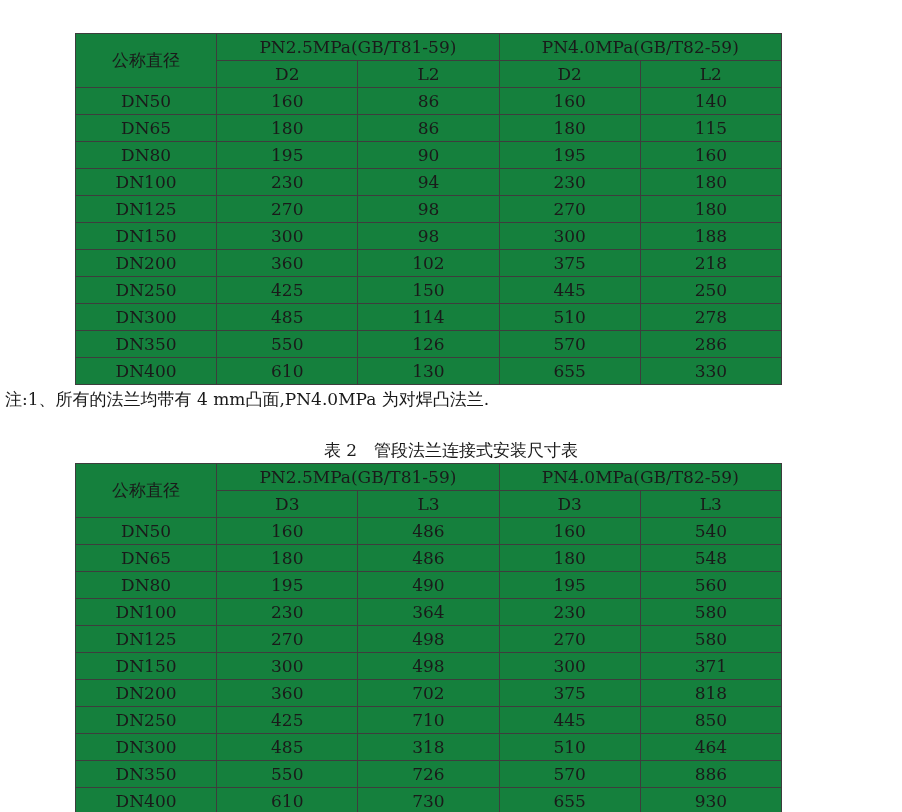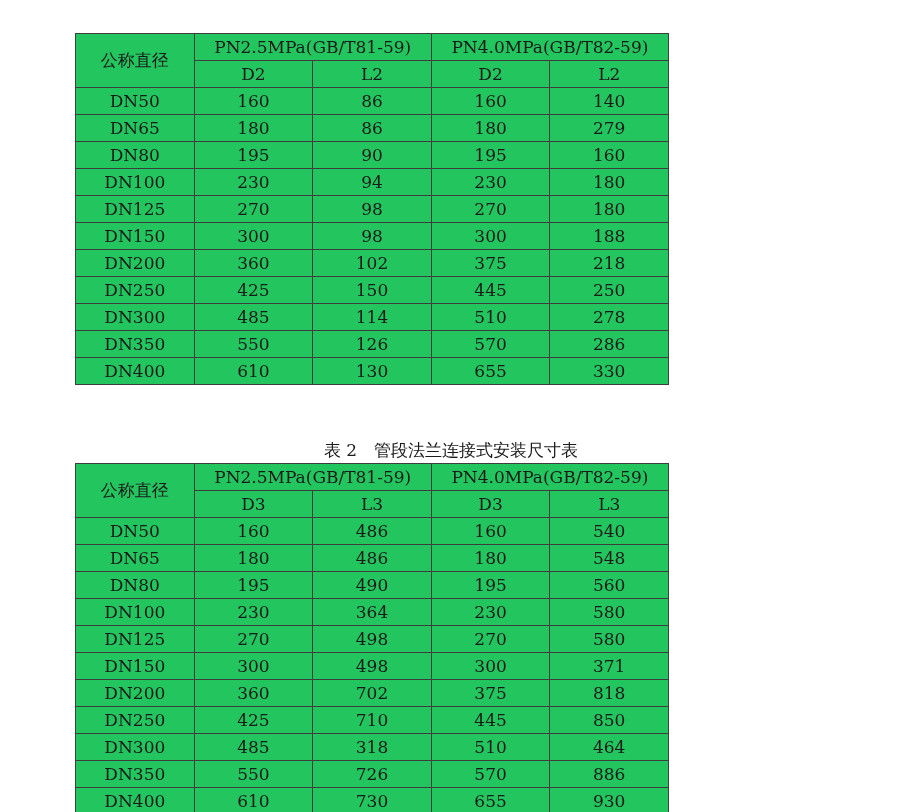--- a/index.html
+++ b/index.html
@@ -16,24 +16,24 @@
   }
   .page {
     position: relative;
     width: 902px;
     height: 812px;
     background: #ffffff;
   }
   table.dim-table {
     position: absolute;
     left: 75px;
-    width: 594px;
+    width: 707px;
     border-collapse: collapse;
     table-layout: fixed;
-    background: #22c55e;
+    background: #15803d;
   }
   #table1 { top: 33px; }
   #table2 { top: 463px; }
   .dim-table th, .dim-table td {
     border: 1px solid #3d3d3d;
     height: 26px;
     padding: 0;
     text-align: center;
     vertical-align: middle;
     font-weight: normal;
@@ -91,21 +91,21 @@
           <td>160</td>
           <td>86</td>
           <td>160</td>
           <td>140</td>
         </tr>
         <tr>
           <td>DN65</td>
           <td>180</td>
           <td>86</td>
           <td>180</td>
-          <td>279</td>
+          <td>115</td>
         </tr>
         <tr>
           <td>DN80</td>
           <td>195</td>
           <td>90</td>
           <td>195</td>
           <td>160</td>
         </tr>
         <tr>
           <td>DN100</td>
@@ -159,20 +159,21 @@
         <tr>
           <td>DN400</td>
           <td>610</td>
           <td>130</td>
           <td>655</td>
           <td>330</td>
         </tr>
       </tbody>
   </table>
 
+  <div class="note note1">注:1、所有的法兰均带有 4 mm凸面,PN4.0MPa 为对焊凸法兰.</div>
 
   <div class="caption">表 2　管段法兰连接式安装尺寸表</div>
 
   <table class="dim-table" id="table2">
     <colgroup>
       <col style="width:20%">
         <col style="width:20%">
         <col style="width:20%">
         <col style="width:20%">
         <col style="width:20%">

